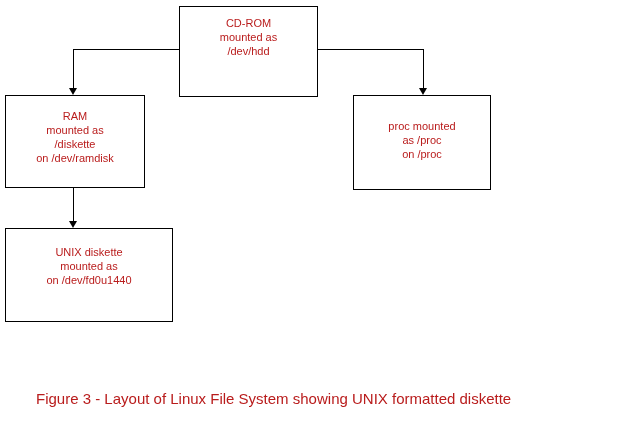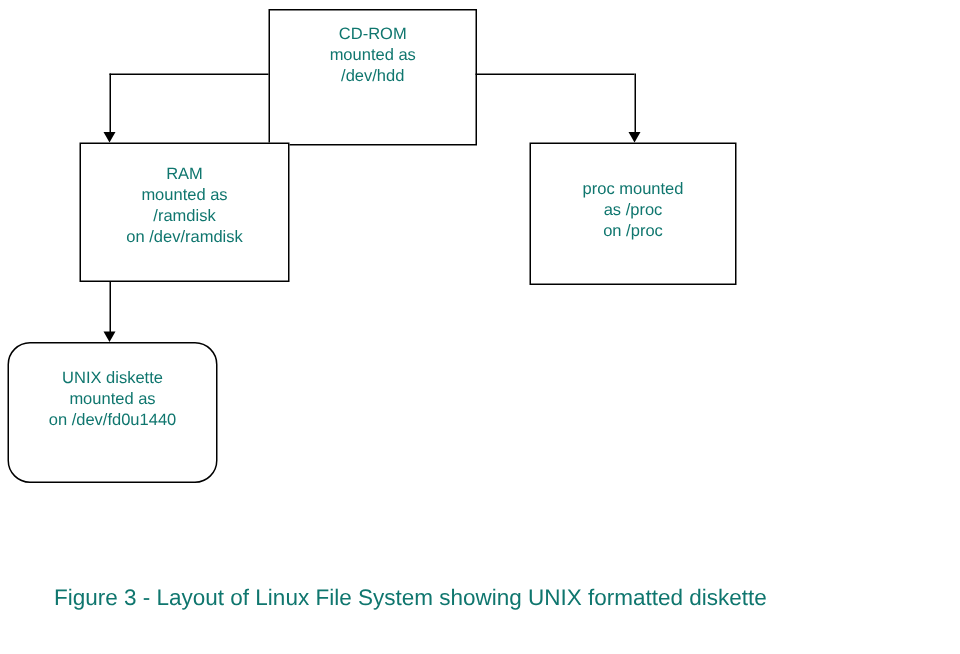--- a/index.html
+++ b/index.html
@@ -6,39 +6,39 @@
     margin: 0;
     padding: 0;
     background: #ffffff;
   }
   #canvas {
     position: relative;
     width: 640px;
     height: 436px;
     background: #ffffff;
     font-family: "Liberation Sans", "DejaVu Sans", sans-serif;
-    color: #0f766e;
+    color: #b91c1c;
     overflow: hidden;
   }
   .node {
     position: absolute;
     border: 1px solid #000000;
     background: #ffffff;
     box-sizing: border-box;
     text-align: center;
     font-size: 11px;
     line-height: 14px;
   }
   .node .line {
     white-space: nowrap;
   }
   #node-cdrom  { left: 179px; top: 6px;   width: 139px; height: 91px; padding-top: 9px;  }
-  #node-ram    { left: 5px;   top: 95px;  width: 140px; height: 93px; padding-top: 13px; margin-left: 48px; }
+  #node-ram    { left: 5px;   top: 95px;  width: 140px; height: 93px; padding-top: 13px; }
   #node-proc   { left: 353px; top: 95px;  width: 138px; height: 95px; padding-top: 23px; text-align: center; }
-  #node-unix   { left: 5px;   top: 228px; width: 140px; height: 94px; padding-top: 16px; border-radius: 15px; }
+  #node-unix   { left: 5px;   top: 228px; width: 168px; height: 94px; padding-top: 16px; }
 
   .conn {
     position: absolute;
     background: #000000;
   }
   #conn-left-h  { left: 73px;  top: 49px;  width: 106px; height: 1px; }
   #conn-left-v  { left: 73px;  top: 49px;  width: 1px;   height: 40px; }
   #conn-right-h { left: 317px; top: 49px;  width: 106px; height: 1px; }
   #conn-right-v { left: 423px; top: 49px;  width: 1px;   height: 40px; }
   #conn-mid-v   { left: 73px;  top: 188px; width: 1px;   height: 34px; }
@@ -71,21 +71,21 @@
 
   <div class="node" id="node-cdrom">
     <div class="line">CD-ROM</div>
     <div class="line">mounted as</div>
     <div class="line">/dev/hdd</div>
   </div>
 
   <div class="node" id="node-ram">
     <div class="line">RAM</div>
     <div class="line">mounted as</div>
-    <div class="line">/ramdisk</div>
+    <div class="line">/diskette</div>
     <div class="line">on /dev/ramdisk</div>
   </div>
 
   <div class="node" id="node-proc">
     <div class="line">proc mounted</div>
     <div class="line">as /proc</div>
     <div class="line">on /proc</div>
   </div>
 
   <div class="node" id="node-unix">

